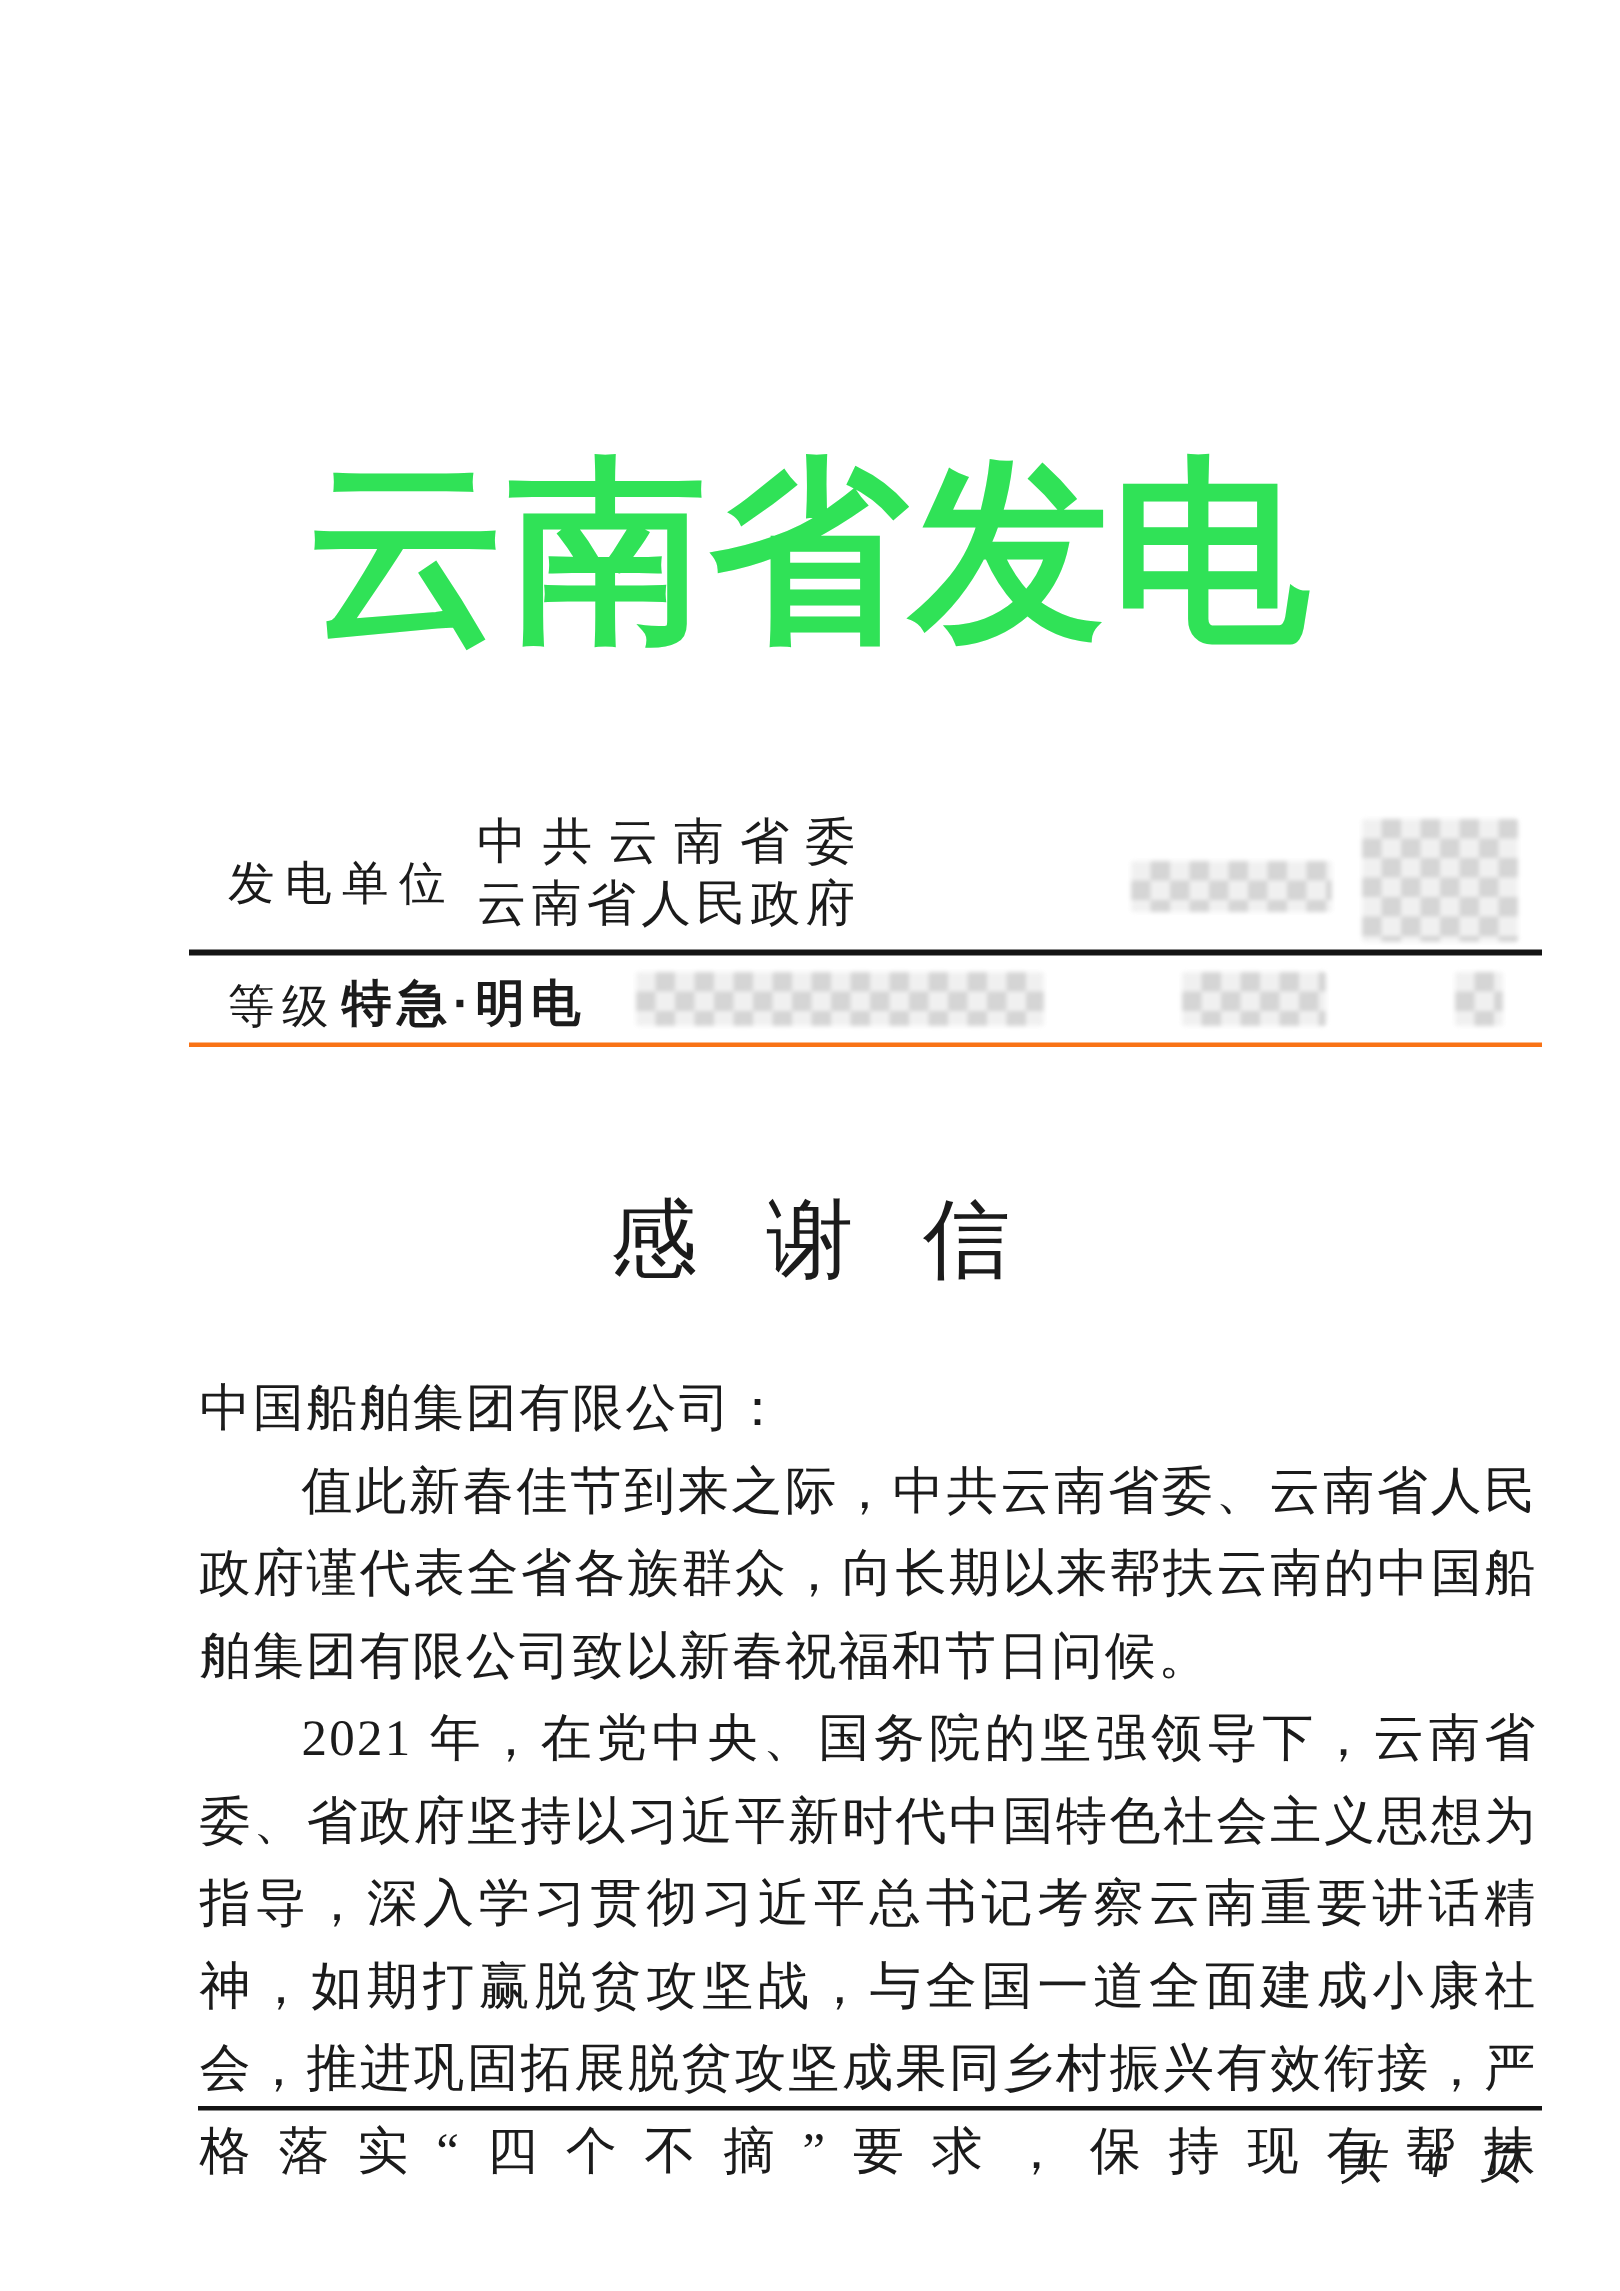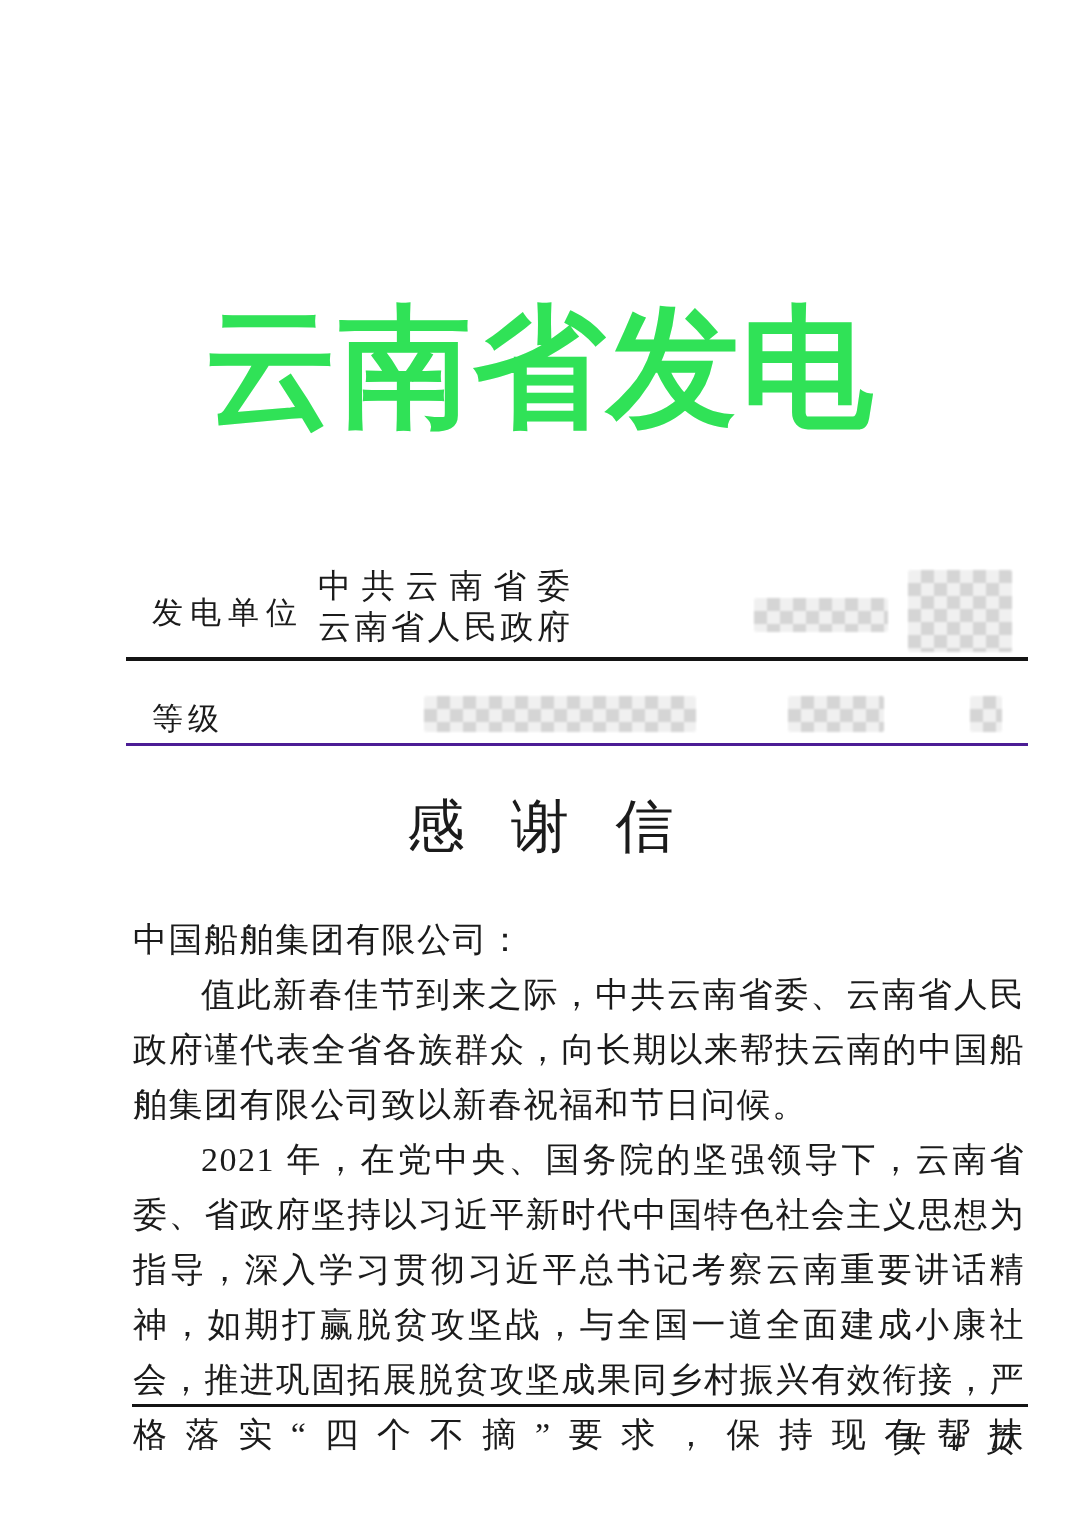--- a/index.html
+++ b/index.html
@@ -27,28 +27,28 @@
     letter-spacing: 2px;
     white-space: nowrap;
   }
 
   
   .meta {
     position: absolute;
     top: 540px; left: 88px;
     width: 902px;
   }
-  .meta-row { position: relative; margin-top: 24px; }
+  .meta-row { position: relative; }
   .meta-row-issuer {
     height: 93px;
     border-bottom: 4px solid #141414;
   }
   .meta-row-grade {
     height: 58px;
-    border-bottom: 3px solid #4c1d95;
+    border-bottom: 3px solid #f97316;
   }
   .meta-label {
     position: absolute;
     left: 26px;
     font-size: 31px;
     letter-spacing: 7px;
     white-space: nowrap;
   }
   .meta-row-issuer .meta-label { top: 28px; }
   .meta-row-grade  .meta-label { top: 13px; letter-spacing: 5px; }
@@ -148,20 +148,21 @@
       <div class="issuer-lines">
         <div class="issuer-line">中共云南省委</div>
         <div class="issuer-line">云南省人民政府</div>
       </div>
       <div class="mosaic m-issuer-a"></div>
       <div class="mosaic m-issuer-b"></div>
     </div>
 
     <div class="meta-row meta-row-grade">
       <div class="meta-label">等级</div>
+      <div class="grade-value">特急·明电</div>
       <div class="mosaic m-grade-a"></div>
       <div class="mosaic m-grade-b"></div>
       <div class="mosaic m-grade-c"></div>
     </div>
 
   </div>
 
   <div class="doc-title">感谢信</div>
 
   <div class="letter-body">

